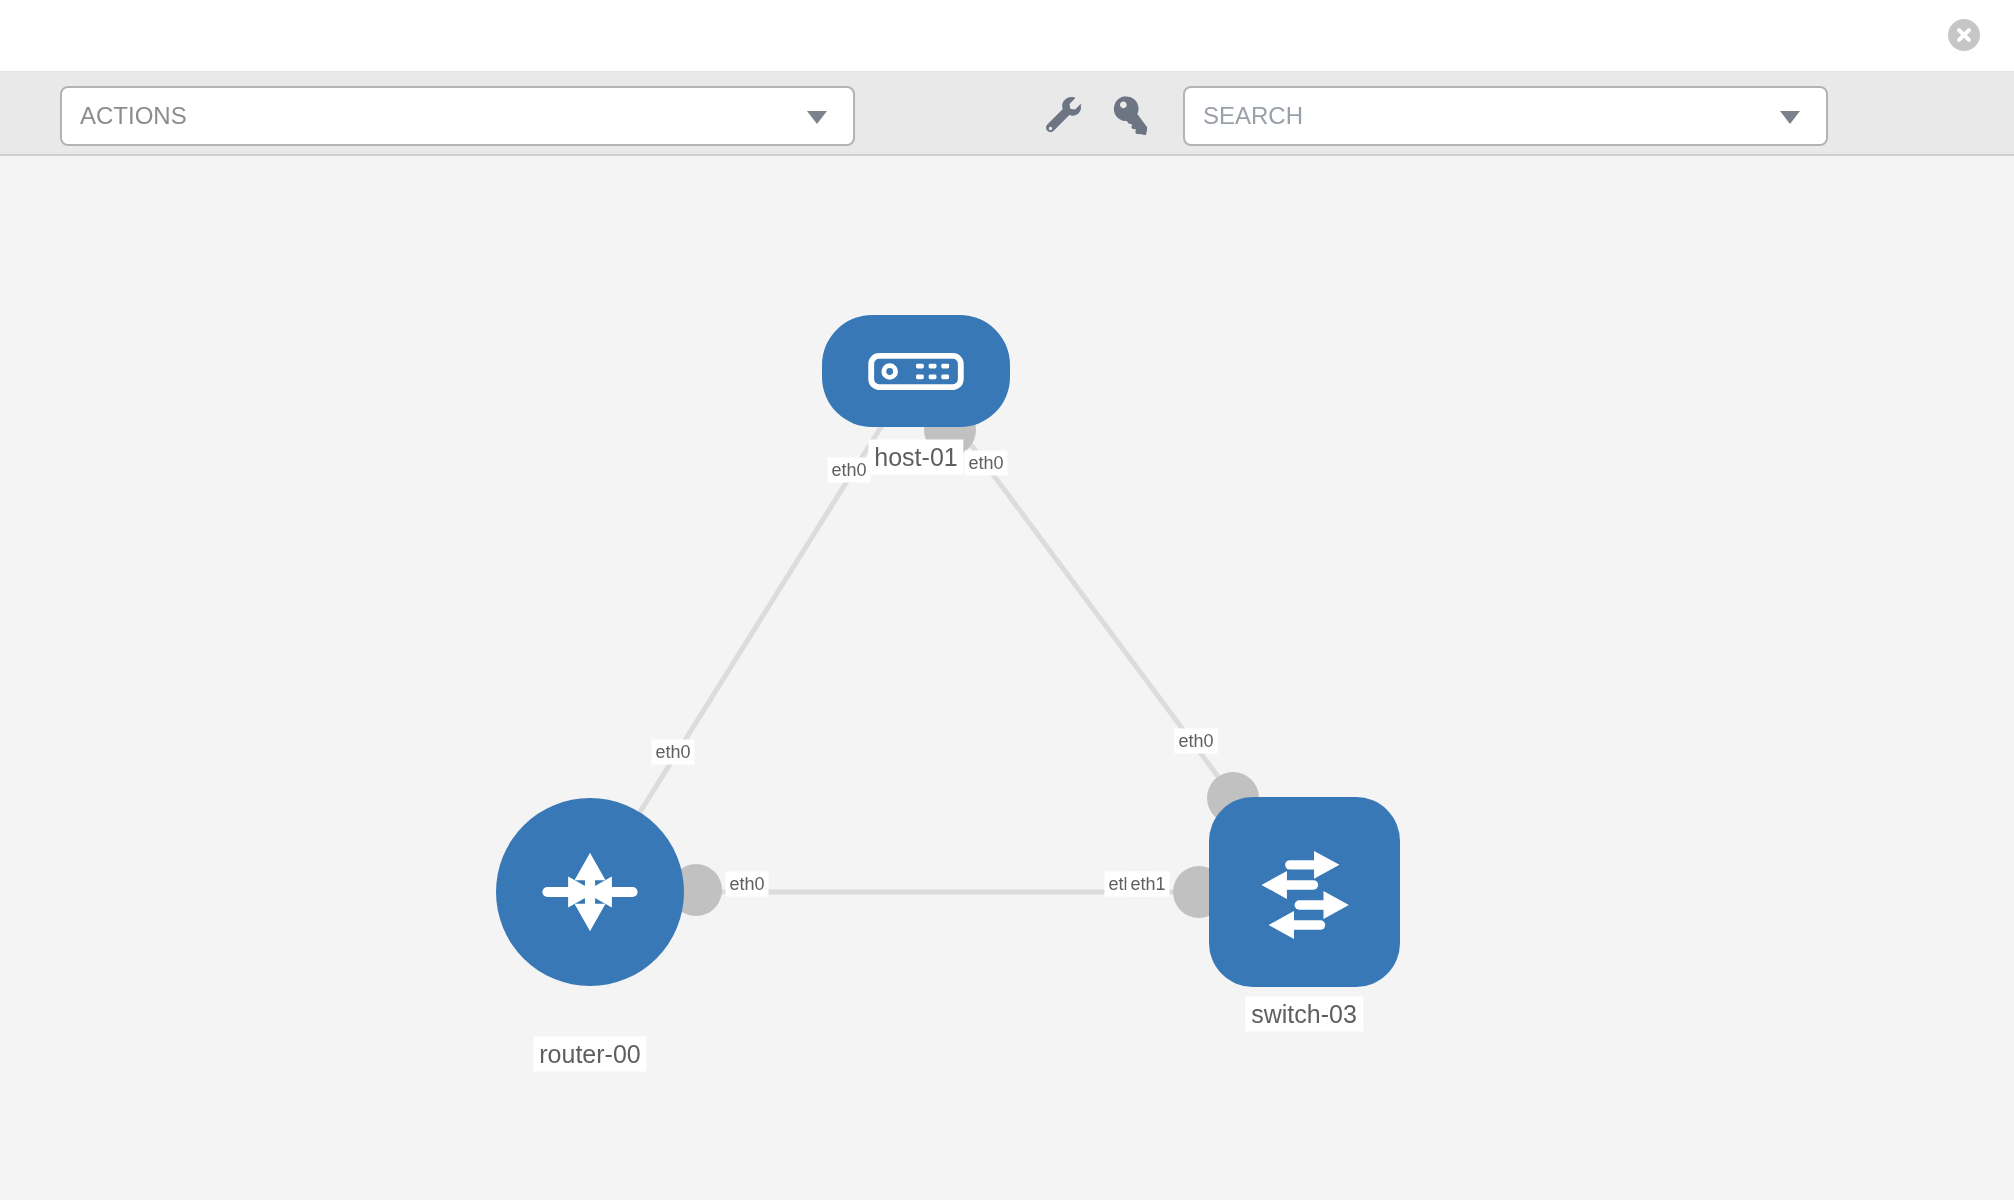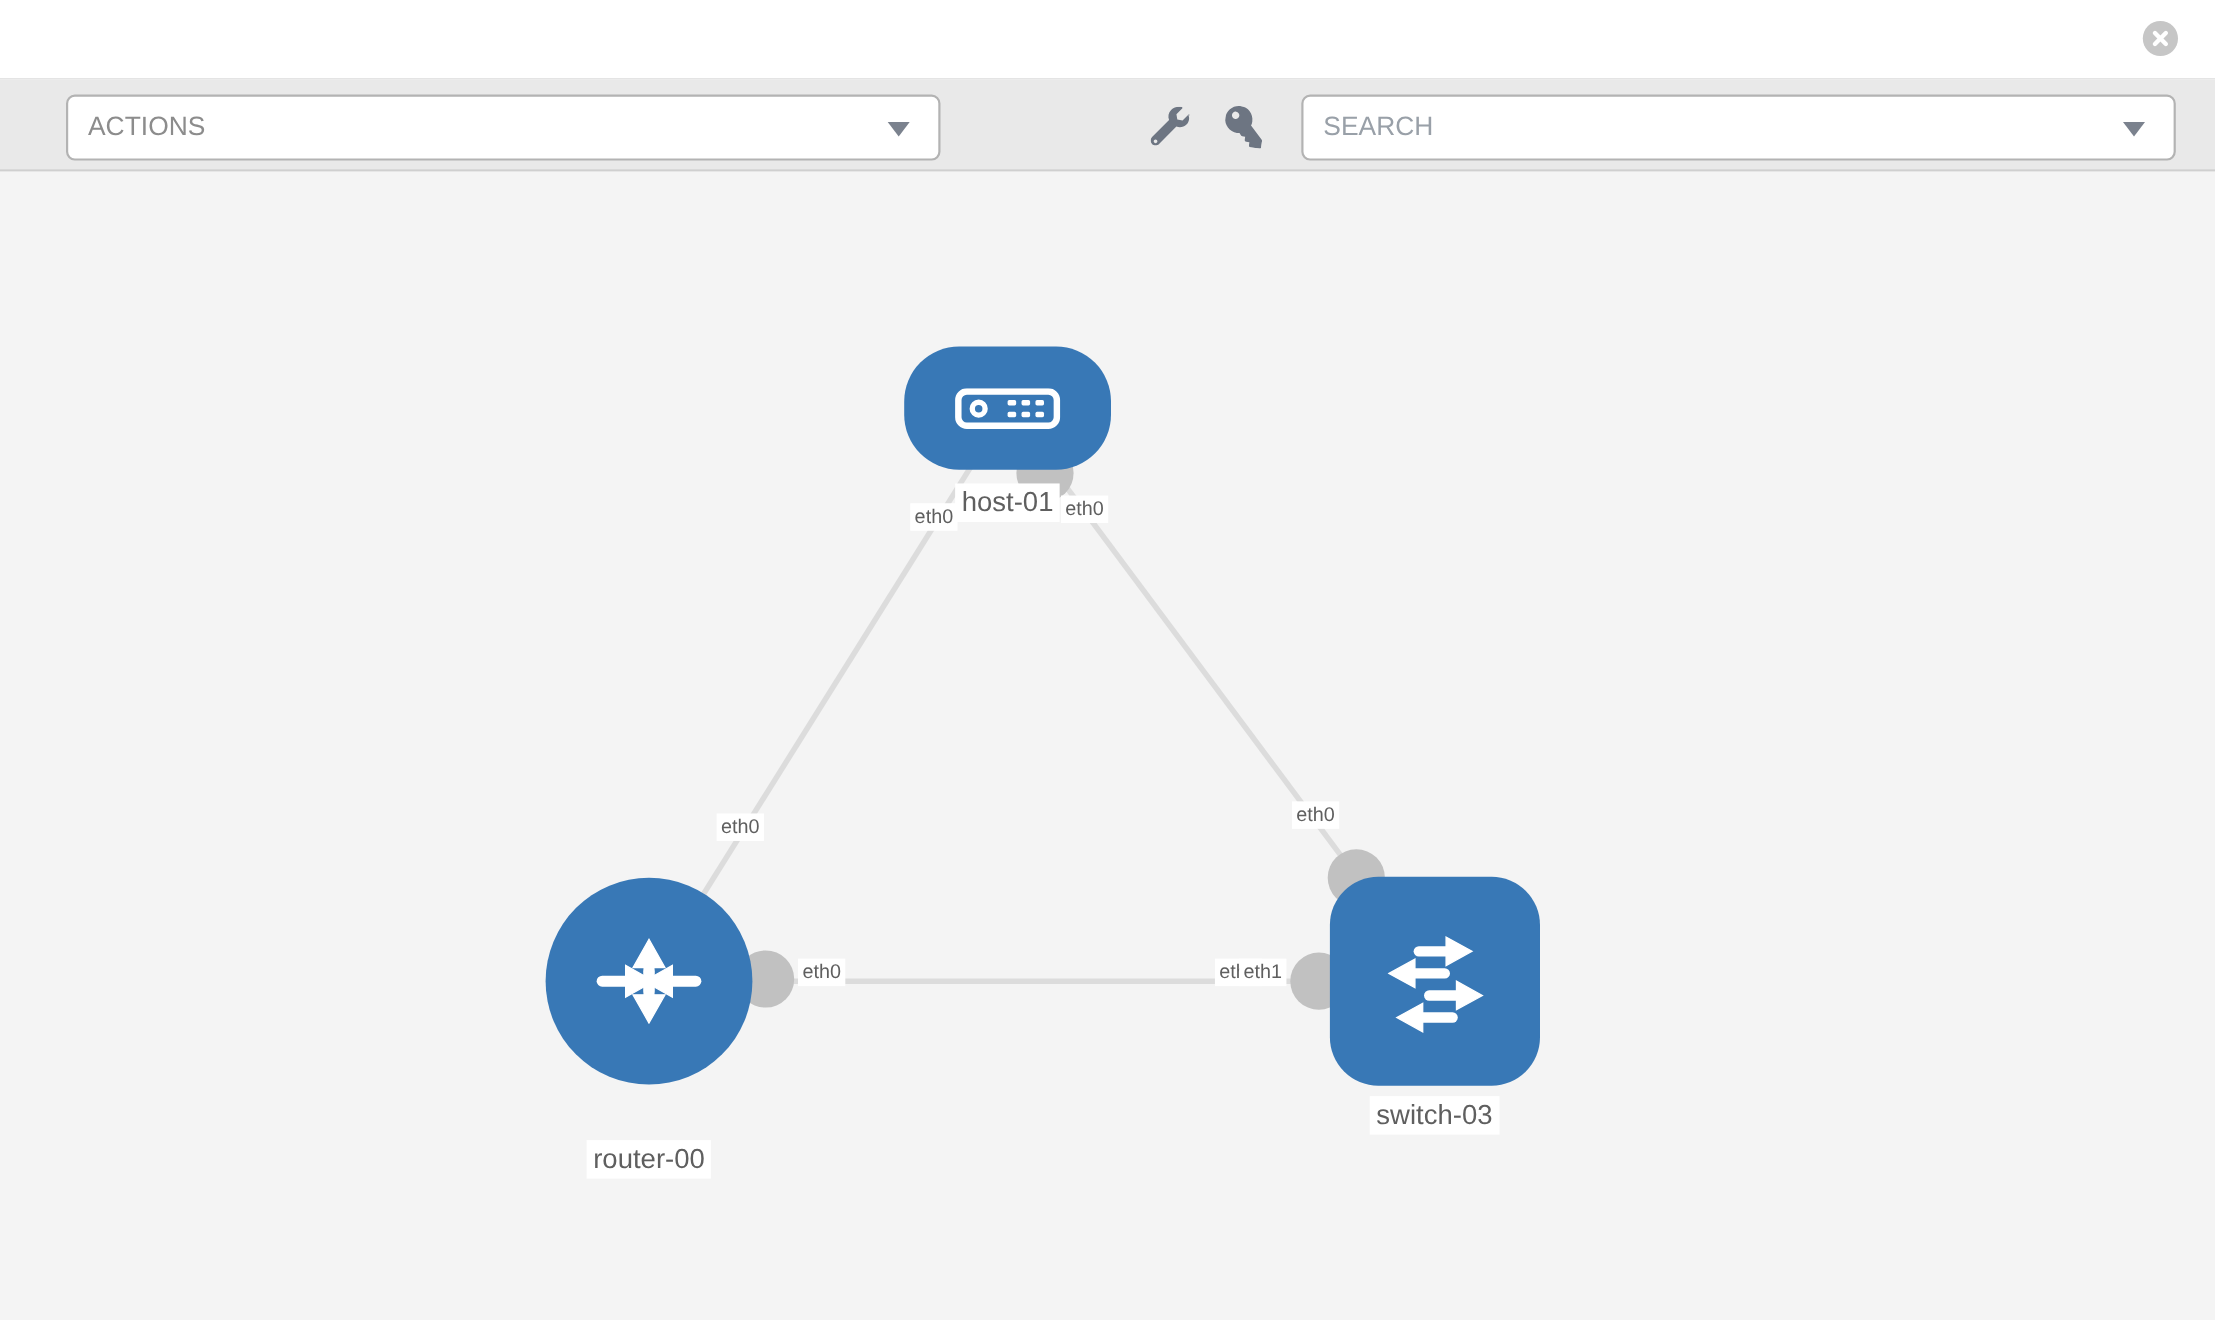--- a/index.html
+++ b/index.html
@@ -17,21 +17,21 @@
 
   
   .toolbar { position:relative; height:84px; background:#e9e9e9; border-bottom:2px solid #cfcfcf; }
   .select-box { position:absolute; top:14px; height:60px; background:#fff; border:2px solid #b3b3b3;
                 border-radius:8px; display:flex; align-items:center; cursor:pointer; }
   .select-box .sel-text { padding-left:18px; font-size:24px; color:#8c8c8c; }
   .caret { position:absolute; right:26px; top:50%; margin-top:-5px; width:0; height:0;
            border-left:10px solid transparent; border-right:10px solid transparent;
            border-top:13px solid #7b828e; }
   #actions-box { left:40px; width:795px;margin-left:20px; }
-  #search-box  { left:1183px; width:795px; }
+  #search-box  { left:1183px; width:645px; }
   #search-box .sel-text { color:#99a0a8; }
   .tool-icon { position:absolute; top:25px; width:36px; height:36px; cursor:pointer; }
   .tool-icon svg { width:100%; height:100%; fill:#6d7582; }
   #wrench-icon { left:1046px; }
   #key-icon { left:1113px; }
   #key-icon svg { transform:scaleX(-1) rotate(-8deg); }
 
   
   .canvas { position:relative; width:2014px; height:1044px; background:#f4f4f4; overflow:hidden; }
   #links-svg { position:absolute; left:0; top:0; }

